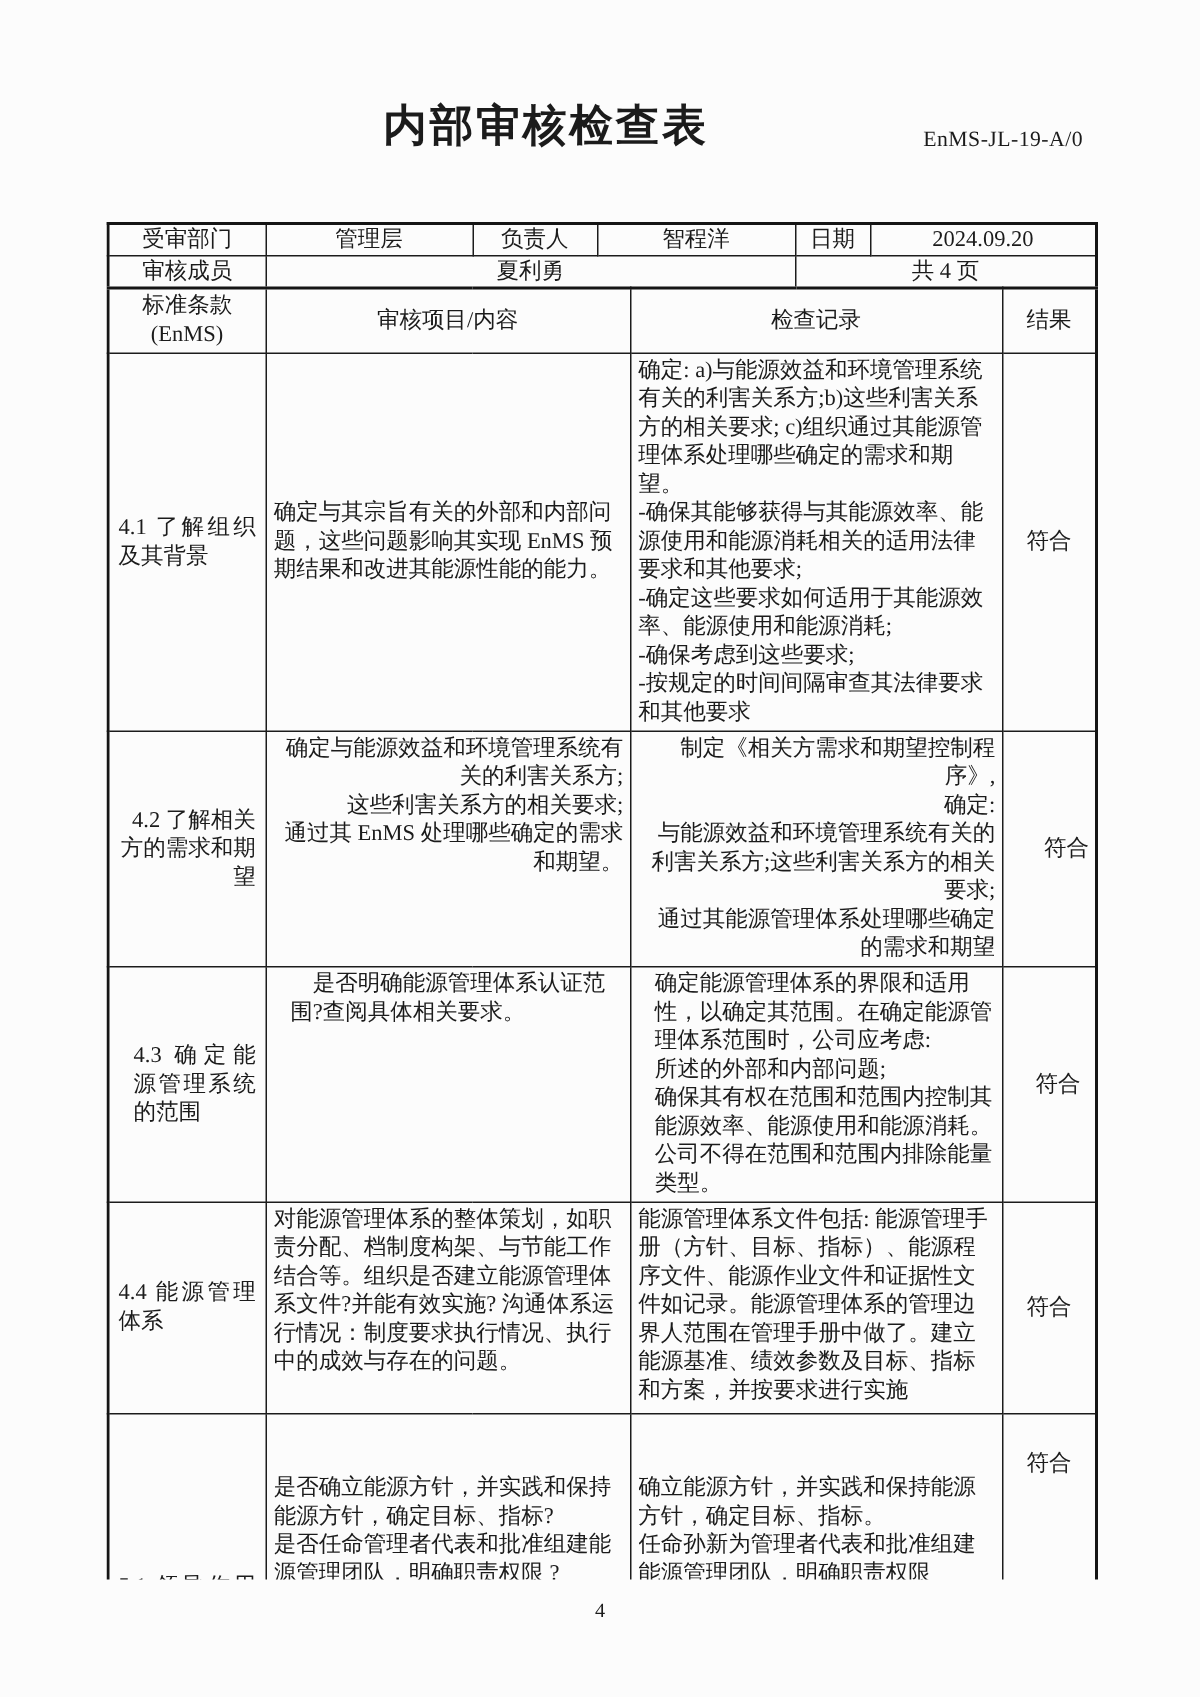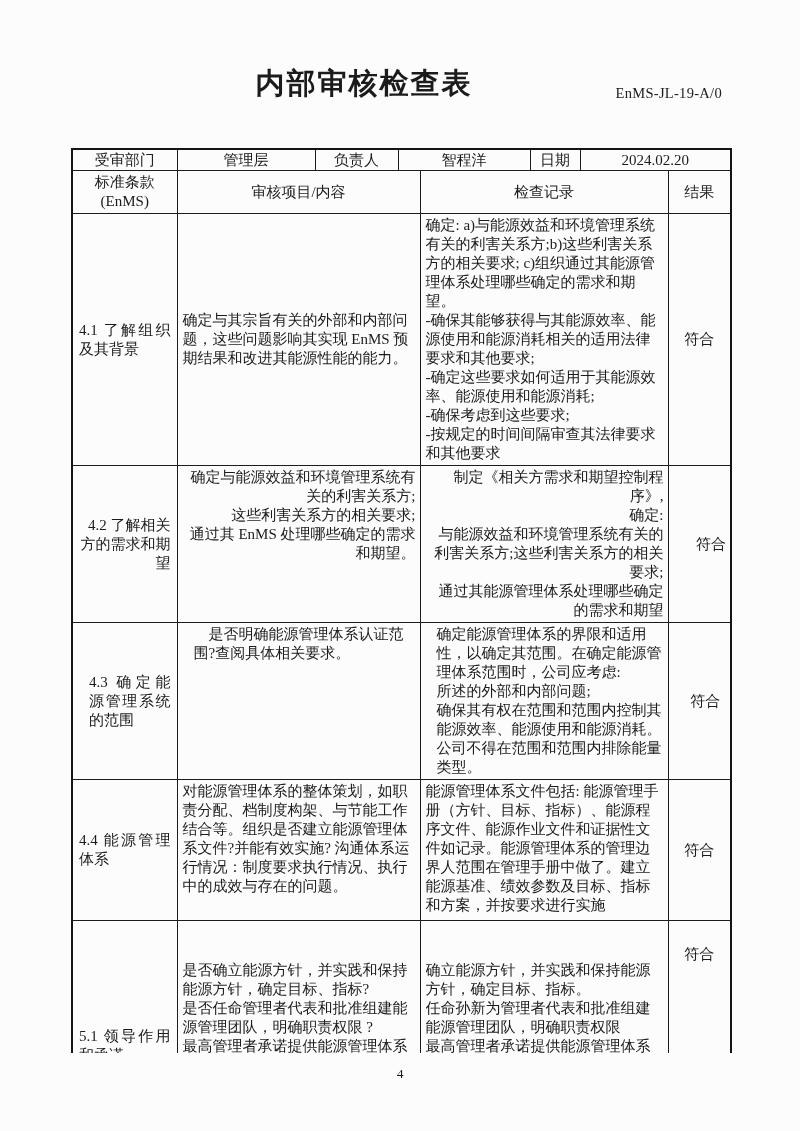--- a/index.html
+++ b/index.html
@@ -102,23 +102,28 @@
         <col style="width:63px">
     </colgroup>
 
     <tbody>
         <tr class="info-row">
       <td>受审部门</td>
       <td>管理层</td>
       <td>负责人</td>
       <td colspan="2" class="left-val">智程洋</td>
       <td>日期</td>
-      <td colspan="2">2024.02.20</td>
+      <td colspan="2">2024.09.20</td>
     </tr>
 
+    <tr class="info-row info-row-2">
+      <td>审核成员</td>
+      <td colspan="4">夏利勇</td>
+      <td colspan="3">共 4 页</td>
+    </tr>
 
     <tr class="col-head">
       <th>标准条款
 (EnMS)</th>
       <th colspan="3">审核项目/内容</th>
       <th colspan="3">检查记录</th>
       <th>结果</th>
     </tr>
 
     <tr class="r0">

